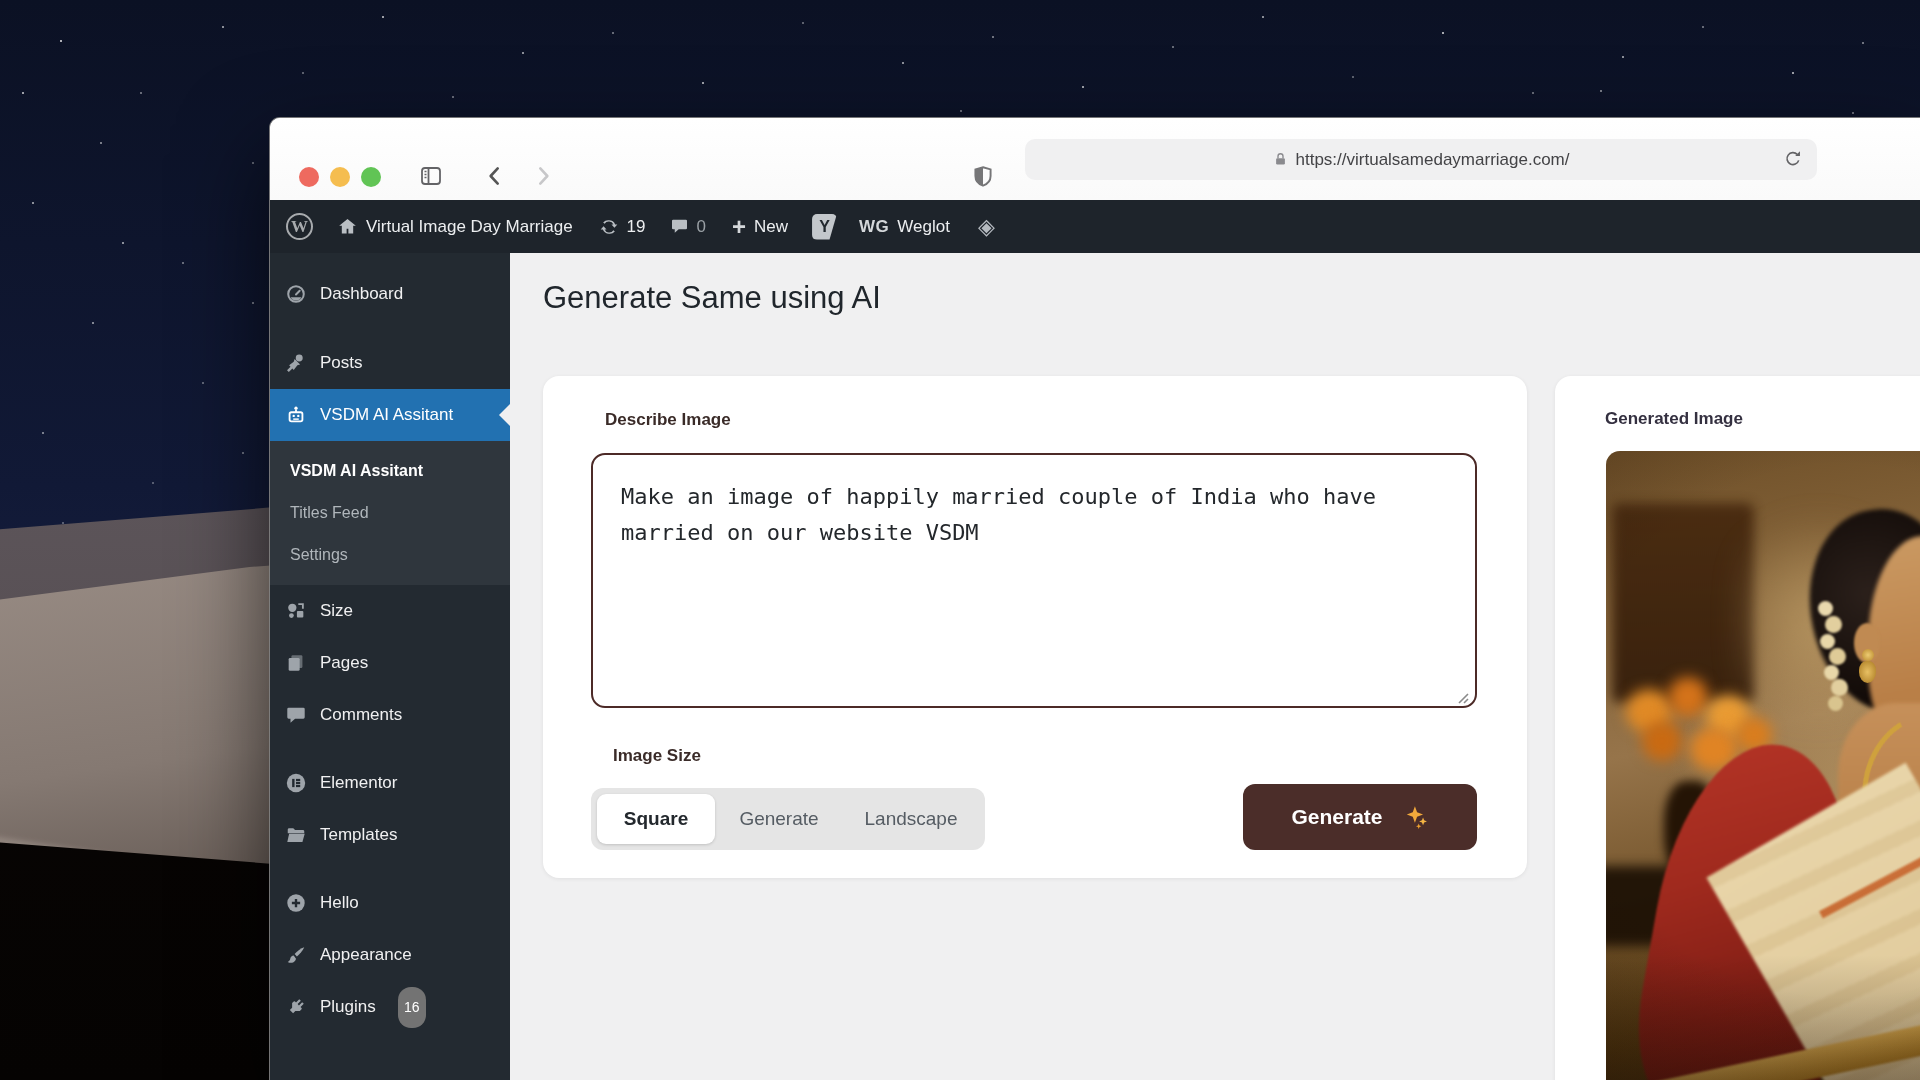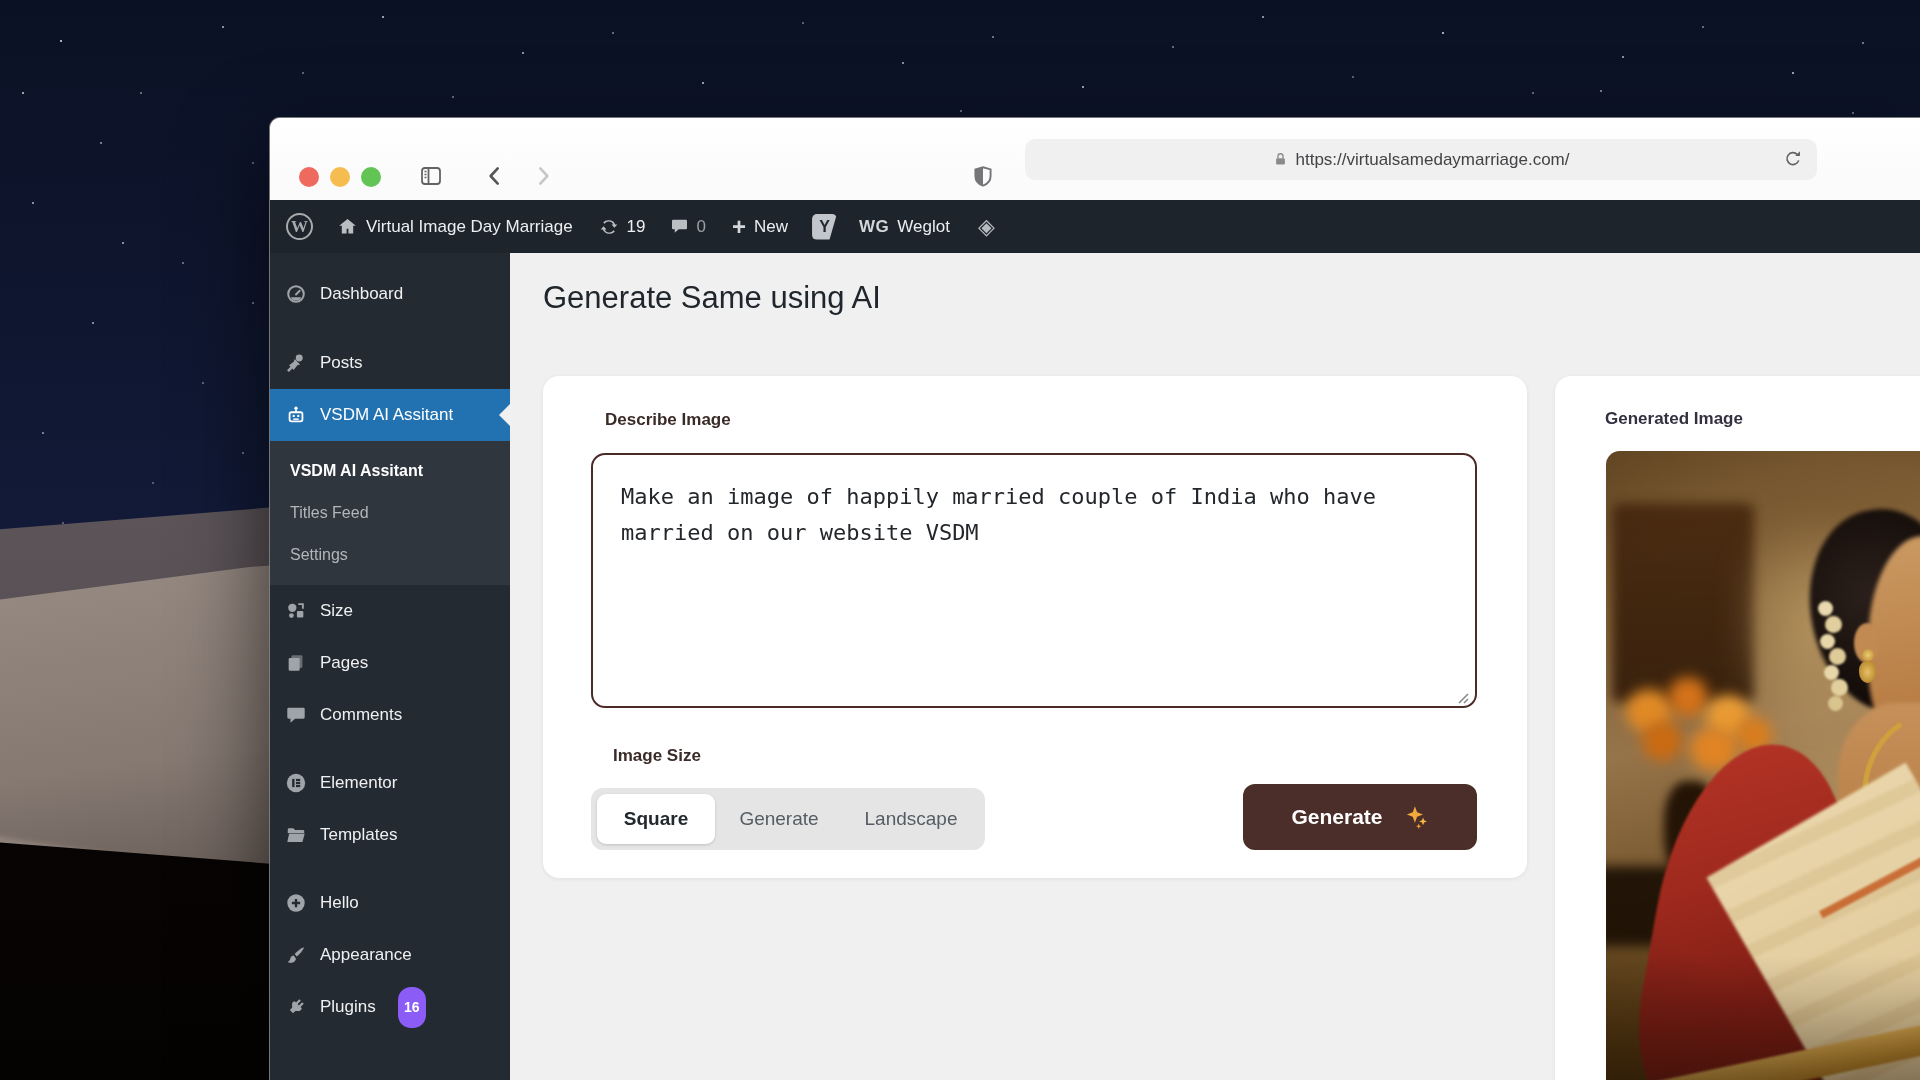--- a/index.html
+++ b/index.html
@@ -91,22 +91,22 @@
   .mi .icon{color:#9ea4aa;display:flex;flex:none;width:22px;justify-content:center;}
   .mi.active{background:#2271b1;color:#fff;}
   .mi.active .icon{color:#fff;}
   .mi.active::after{content:"";position:absolute;right:0;top:50%;transform:translateY(-50%);
     border:11px solid transparent;border-right-color:#f0f0f1;border-left-width:0;}
   .mt15{margin-top:15px;}.mt17{margin-top:17px;}.mt16{margin-top:16px;}
   .submenu{background:#2f363d;padding:9px 0;}
   .smi{display:flex;align-items:center;height:42px;padding-left:20px;font-size:16px;
     color:#b0b6bb;cursor:pointer;}
   .smi.current{color:#fff;font-weight:bold;}
-  .badge{margin-left:9px;min-width:28px;height:41px;padding:0 6px;border-radius:13px;background:#8b5cf6;
-    color:#fff;font-size:14px;font-weight:bold;display:grid;place-items:center;}
+  .badge{margin-left:9px;min-width:28px;height:41px;padding:0 6px;border-radius:13px;background:#737373;
+    color:#fff;font-size:14px;font-weight:normal;display:grid;place-items:center;}
 
   
   .content{position:relative;flex:1;background:#f0f0f1;overflow:hidden;}
   .page-title{position:absolute;left:33px;top:27px;margin:0;font-size:31px;font-weight:400;
     color:#20262c;}
   .card{position:absolute;background:#fff;border-radius:16px;box-shadow:0 1px 4px rgba(0,0,0,.07);}
   .card-left{left:33px;top:123px;width:984px;height:502px;}
   .card-right{left:1045px;top:123px;width:430px;height:750px;}
   .fld-label{position:absolute;font-size:17px;font-weight:bold;color:#3a2b28;margin-left:14px;}
   .lab-describe{left:48px;top:34px;}

